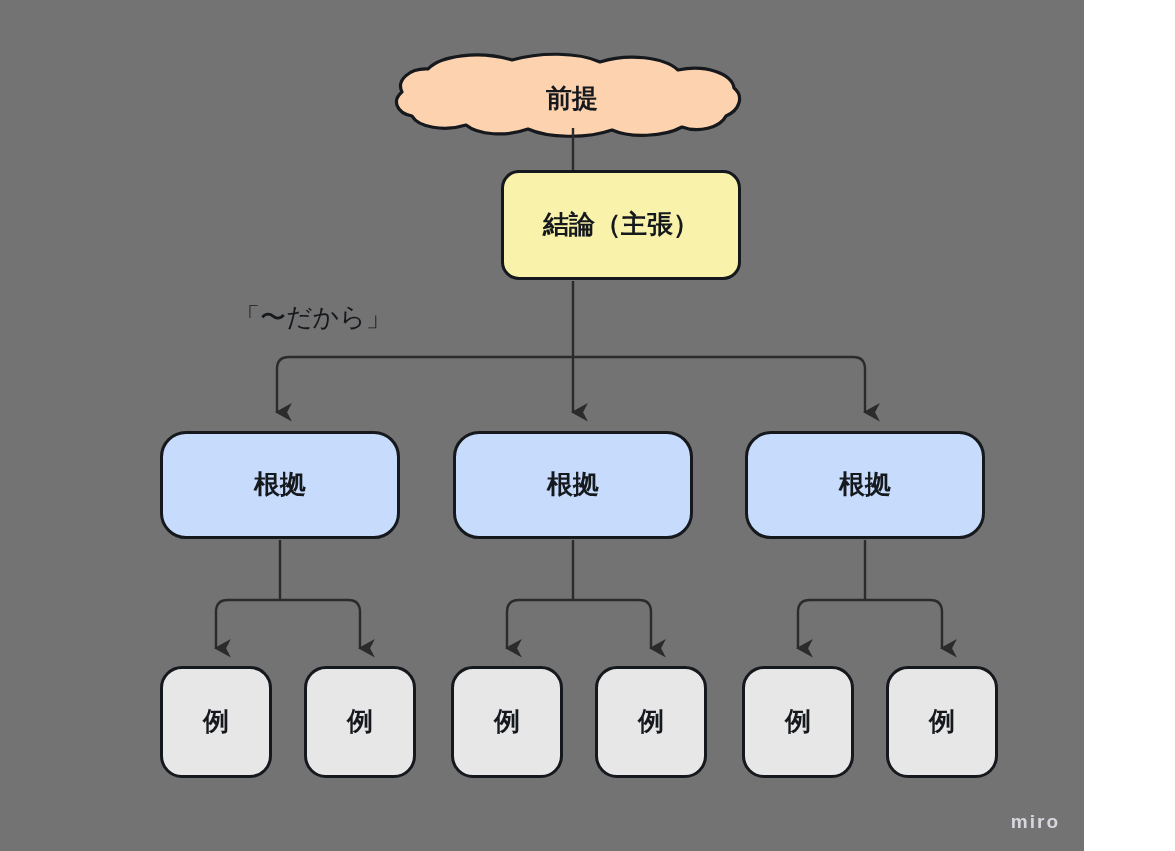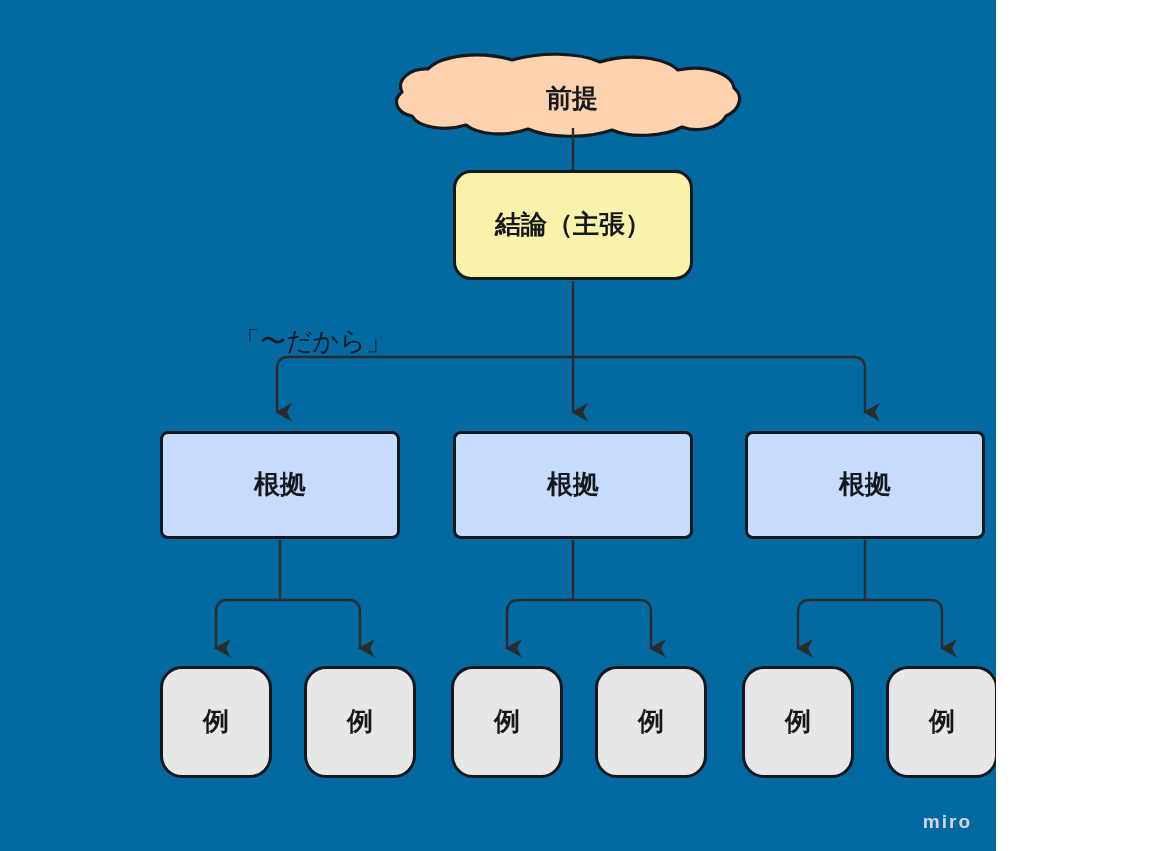--- a/index.html
+++ b/index.html
@@ -5,23 +5,23 @@
   html, body {
     margin: 0;
     padding: 0;
     background: #ffffff;
   }
   body {
     font-family: "Liberation Sans", "DejaVu Sans", sans-serif;
   }
   #canvas {
     position: relative;
-    width: 996px;
+    width: 1084px;
     height: 851px;
-    background: #0369a1;
+    background: #737373;
     overflow: hidden;
   }
   #wires {
     position: absolute;
     left: 0;
     top: 0;
     width: 1175px;
     height: 851px;
   }
   .node {
@@ -40,24 +40,25 @@
     color: #15181c;
     font-weight: bold;
     background: none;
     border: none;
   }
   .node-claim {
     border: 3px solid #15181c;
     border-radius: 18px;
     background: #f8f2aa;
     font-size: 26px;
+    margin-left: 48px;
   }
   .node-ground {
     border: 3px solid #15181c;
-    border-radius: 8px;
+    border-radius: 26px;
     background: #c7dbfc;
     font-size: 26px;
     align-items: center;
   }
   .node-example {
     border: 3px solid #15181c;
     border-radius: 22px;
     background: #e7e7e7;
     font-size: 26px;
   }
@@ -127,21 +128,21 @@
   </svg>
 
   <div class="node node-premise" style="left:404px; top:57px; width:336px; height:84px;">
     <span>前提</span>
   </div>
 
   <div class="node node-claim" style="left:453px; top:170px; width:240px; height:110px;">
     <span>結論（主張）</span>
   </div>
 
-  <div class="edge-label" style="left:234px; top:300px;margin-top:24px;">「〜だから」</div>
+  <div class="edge-label" style="left:234px; top:300px;">「〜だから」</div>
 
   <div class="node node-ground" style="left:160px; top:431px; width:240px; height:108px;">
     <span>根拠</span>
   </div>
   <div class="node node-ground" style="left:453px; top:431px; width:240px; height:108px;">
     <span>根拠</span>
   </div>
   <div class="node node-ground" style="left:745px; top:431px; width:240px; height:108px;">
     <span>根拠</span>
   </div>

